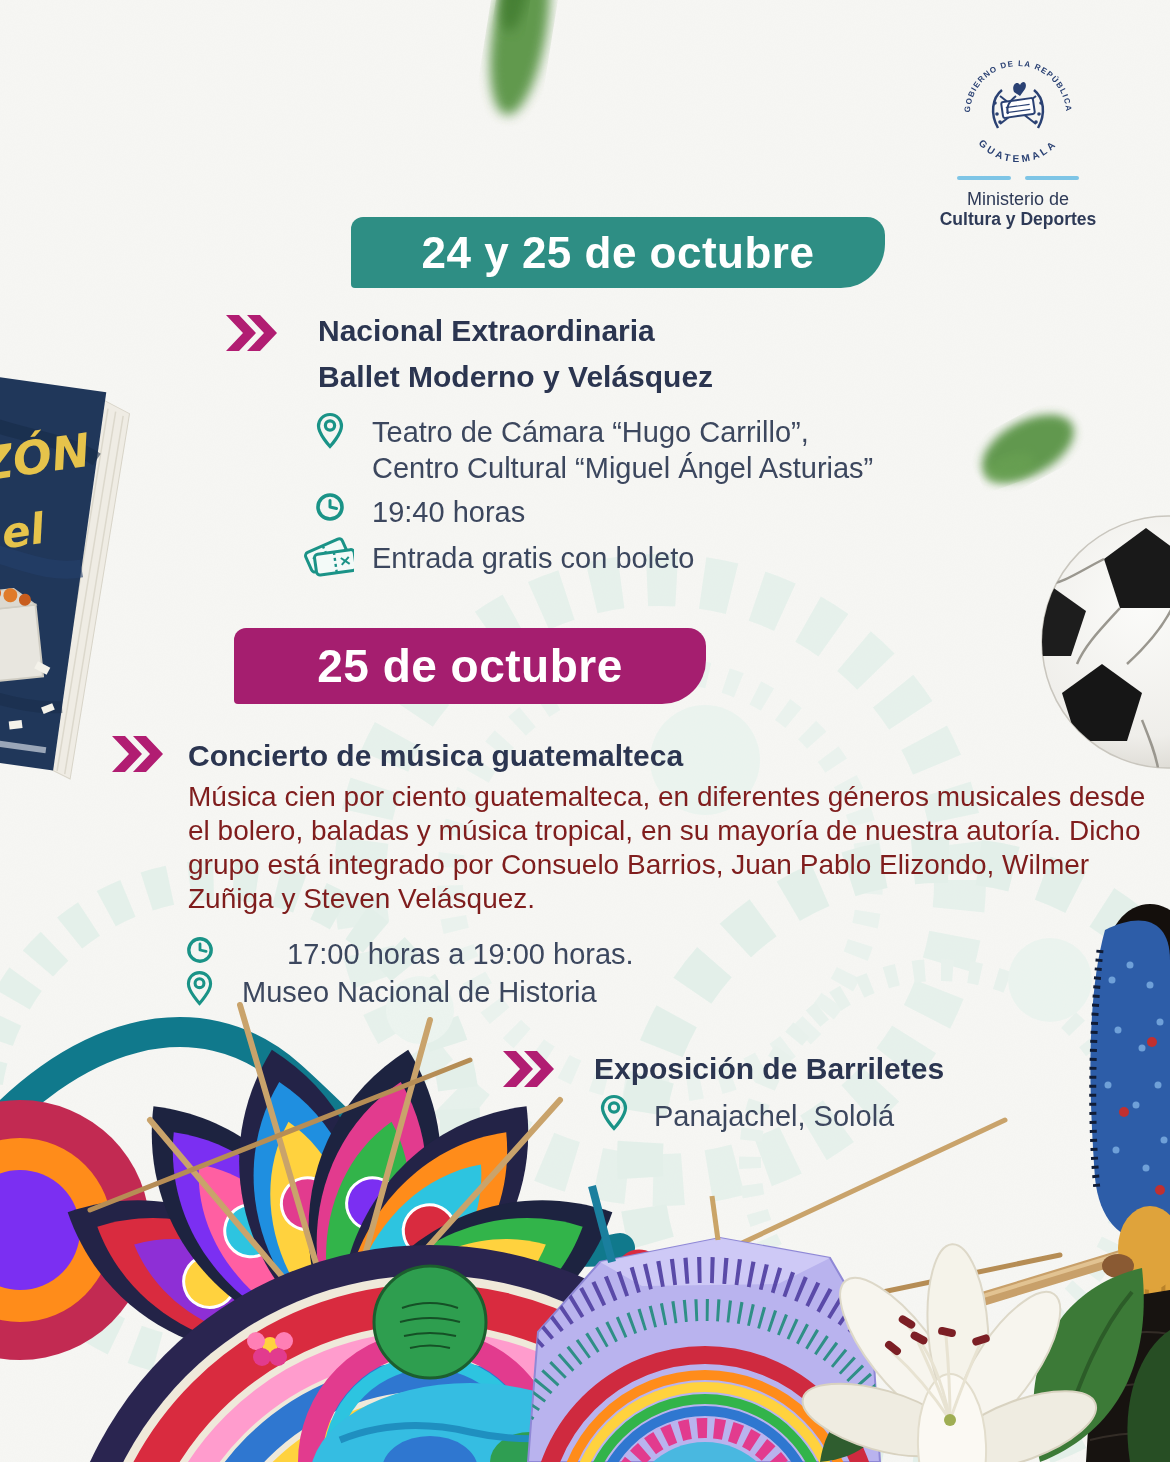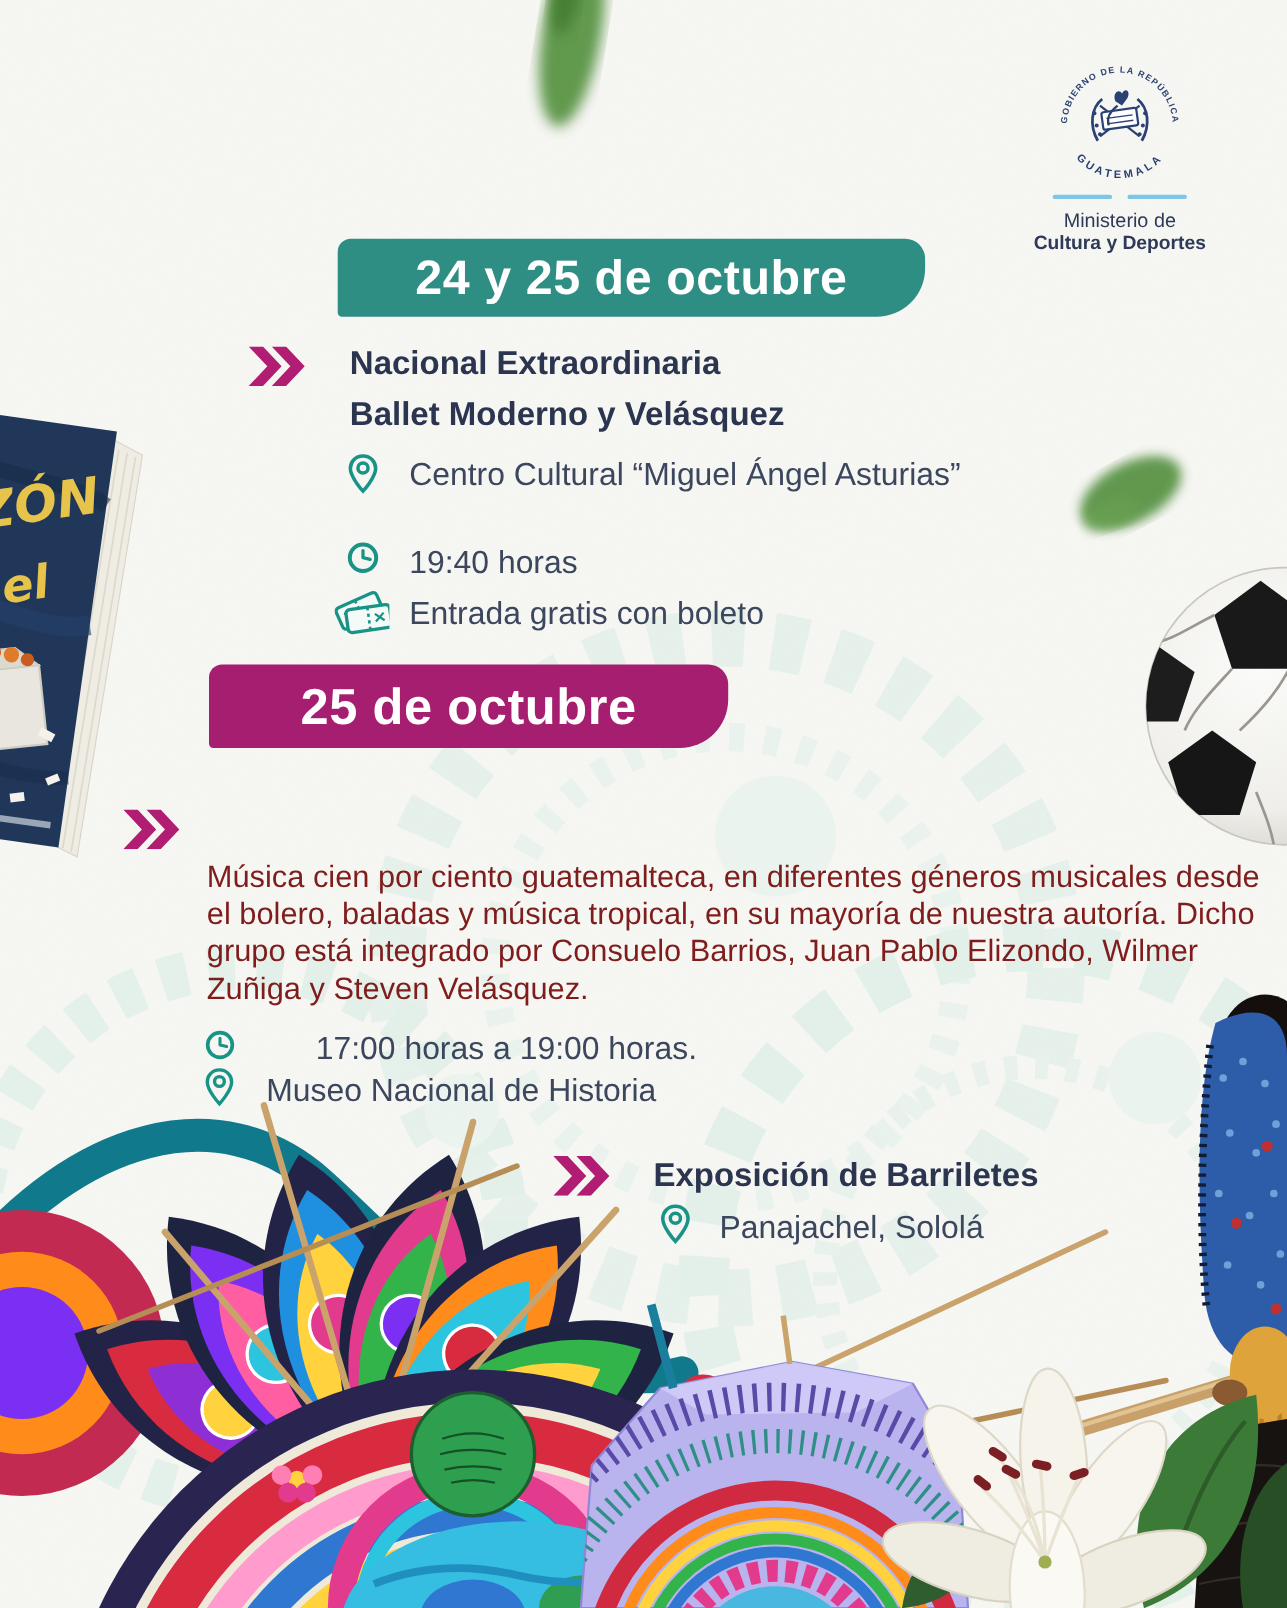--- a/index.html
+++ b/index.html
@@ -2,23 +2,23 @@
 <html><head>
 <meta charset="utf-8">
 <style>
   html,body{margin:0;padding:0;background:#e8e8e6;}
   .poster{position:relative;width:1170px;height:1462px;overflow:hidden;background:#f7f7f4;
           font-family:"Liberation Sans","DejaVu Sans",sans-serif;}
   .abs{position:absolute;}
   .layer-bg{z-index:1;}
   .layer-art{z-index:2;}
   .badge{position:absolute;z-index:5;color:#ffffff;font-weight:700;display:flex;align-items:center;
-         justify-content:center;border-radius:12px 18px 44px 4px;letter-spacing:.5px;}
+         justify-content:center;border-radius:12px 18px 44px 4px;letter-spacing:.5px;margin-left:44px;}
   .badge-teal{left:307px;top:217px;width:534px;height:71px;background:#2e8e84;font-size:44px;}
-  .badge-magenta{left:190px;top:604px;width:472px;height:76px;background:#a51e6f;font-size:46px;}
+  .badge-magenta{left:190px;top:628px;width:472px;height:76px;background:#a51e6f;font-size:46px;}
   .h1{position:absolute;z-index:5;font-size:30px;font-weight:700;color:#2b3550;line-height:46px;}
   .body-text{position:absolute;z-index:5;font-size:29px;color:#3c475e;line-height:36px;}
   .para{position:absolute;z-index:5;font-size:28px;color:#7f1d1d;line-height:34px;width:975px;}
   .icon{position:absolute;z-index:5;}
   .logo{position:absolute;z-index:5;left:936px;top:48px;width:164px;text-align:center;color:#2e3a57;}
   .logo .l1{font-size:18px;line-height:19px;}
   .logo .l2{font-size:17.5px;font-weight:700;line-height:20px;}
   .logo .dashes{display:flex;justify-content:center;gap:14px;margin:6px 0 10px 0;}
   .logo .dash{width:54px;height:3.5px;background:#7ec5e6;border-radius:2px;}
 </style>
@@ -377,20 +377,21 @@
   </svg>
   <div class="h1" style="left:318px;top:308px;">
     <div>Nacional Extraordinaria</div>
     <div>Ballet Moderno y Velásquez</div>
   </div>
   <svg class="icon" style="left:316px;top:412px;" width="28" height="38" viewBox="0 0 28 38">
     <path d="M14 2.5 C7 2.5 2.5 8 2.5 14 C2.5 22 14 34.5 14 34.5 C14 34.5 25.5 22 25.5 14 C25.5 8 21 2.5 14 2.5 Z" fill="none" stroke="#1a9387" stroke-width="3.2"></path>
     <circle cx="14" cy="13.5" r="4.6" fill="none" stroke="#1a9387" stroke-width="3.2"></circle>
   </svg>
   <div class="body-text" style="left:372px;top:414px;">
+    <div>Teatro de Cámara “Hugo Carrillo”,</div>
     <div>Centro Cultural “Miguel Ángel Asturias”</div>
   </div>
   <svg class="icon" style="left:315px;top:492px;" width="30" height="30" viewBox="0 0 30 30">
     <circle cx="15" cy="15" r="12" fill="none" stroke="#1a9387" stroke-width="3.6"></circle>
     <path d="M15 8.5 L15 15 L21.5 16.5" fill="none" stroke="#1a9387" stroke-width="3" stroke-linecap="round" stroke-linejoin="round"></path>
   </svg>
   <div class="body-text" style="left:372px;top:494px;">19:40 horas</div>
   <svg class="icon" style="left:304px;top:532px;" width="50" height="46" viewBox="0 0 50 46">
     <g transform="rotate(-24 25 23)">
       <rect x="3" y="12" width="40" height="21" rx="3.5" fill="#f3faf8" stroke="#1a9387" stroke-width="3"></rect>
@@ -404,20 +405,21 @@
       <line x1="29" y1="19" x2="37" y2="26" stroke="#1a9387" stroke-width="2"></line>
       <line x1="37" y1="19" x2="29" y2="26" stroke="#1a9387" stroke-width="2"></line>
     </g>
   </svg>
   <div class="body-text" style="left:372px;top:540px;">Entrada gratis con boleto</div>
 
   <svg class="icon" style="left:112px;top:736px;" width="52" height="36" viewBox="0 0 52 36">
     <polygon points="0,0 13,0 30,18 13,36 0,36 17,18" fill="#b11d72"></polygon>
     <polygon points="21,0 34,0 51,18 34,36 21,36 38,18" fill="#b11d72"></polygon>
   </svg>
+  <div class="h1" style="left:188px;top:733px;">Concierto de música guatemalteca</div>
   <div class="para" style="left:188px;top:780px;">Música cien por ciento guatemalteca, en diferentes géneros musicales desde el bolero, baladas y música tropical, en su mayoría de nuestra autoría. Dicho grupo está integrado por Consuelo Barrios, Juan Pablo Elizondo, Wilmer Zuñiga y Steven Velásquez.</div>
   <svg class="icon" style="left:186px;top:936px;" width="28" height="28" viewBox="0 0 30 30">
     <circle cx="15" cy="15" r="12" fill="none" stroke="#1a9387" stroke-width="3.6"></circle>
     <path d="M15 8.5 L15 15 L21.5 16.5" fill="none" stroke="#1a9387" stroke-width="3" stroke-linecap="round" stroke-linejoin="round"></path>
   </svg>
   <div class="body-text" style="left:256px;top:936px;margin-left:31px;">17:00 horas a 19:00 horas.</div>
   <svg class="icon" style="left:186px;top:970px;" width="27" height="37" viewBox="0 0 28 38">
     <path d="M14 2.5 C7 2.5 2.5 8 2.5 14 C2.5 22 14 34.5 14 34.5 C14 34.5 25.5 22 25.5 14 C25.5 8 21 2.5 14 2.5 Z" fill="none" stroke="#1a9387" stroke-width="3.2"></path>
     <circle cx="14" cy="13.5" r="4.6" fill="none" stroke="#1a9387" stroke-width="3.2"></circle>
   </svg>

